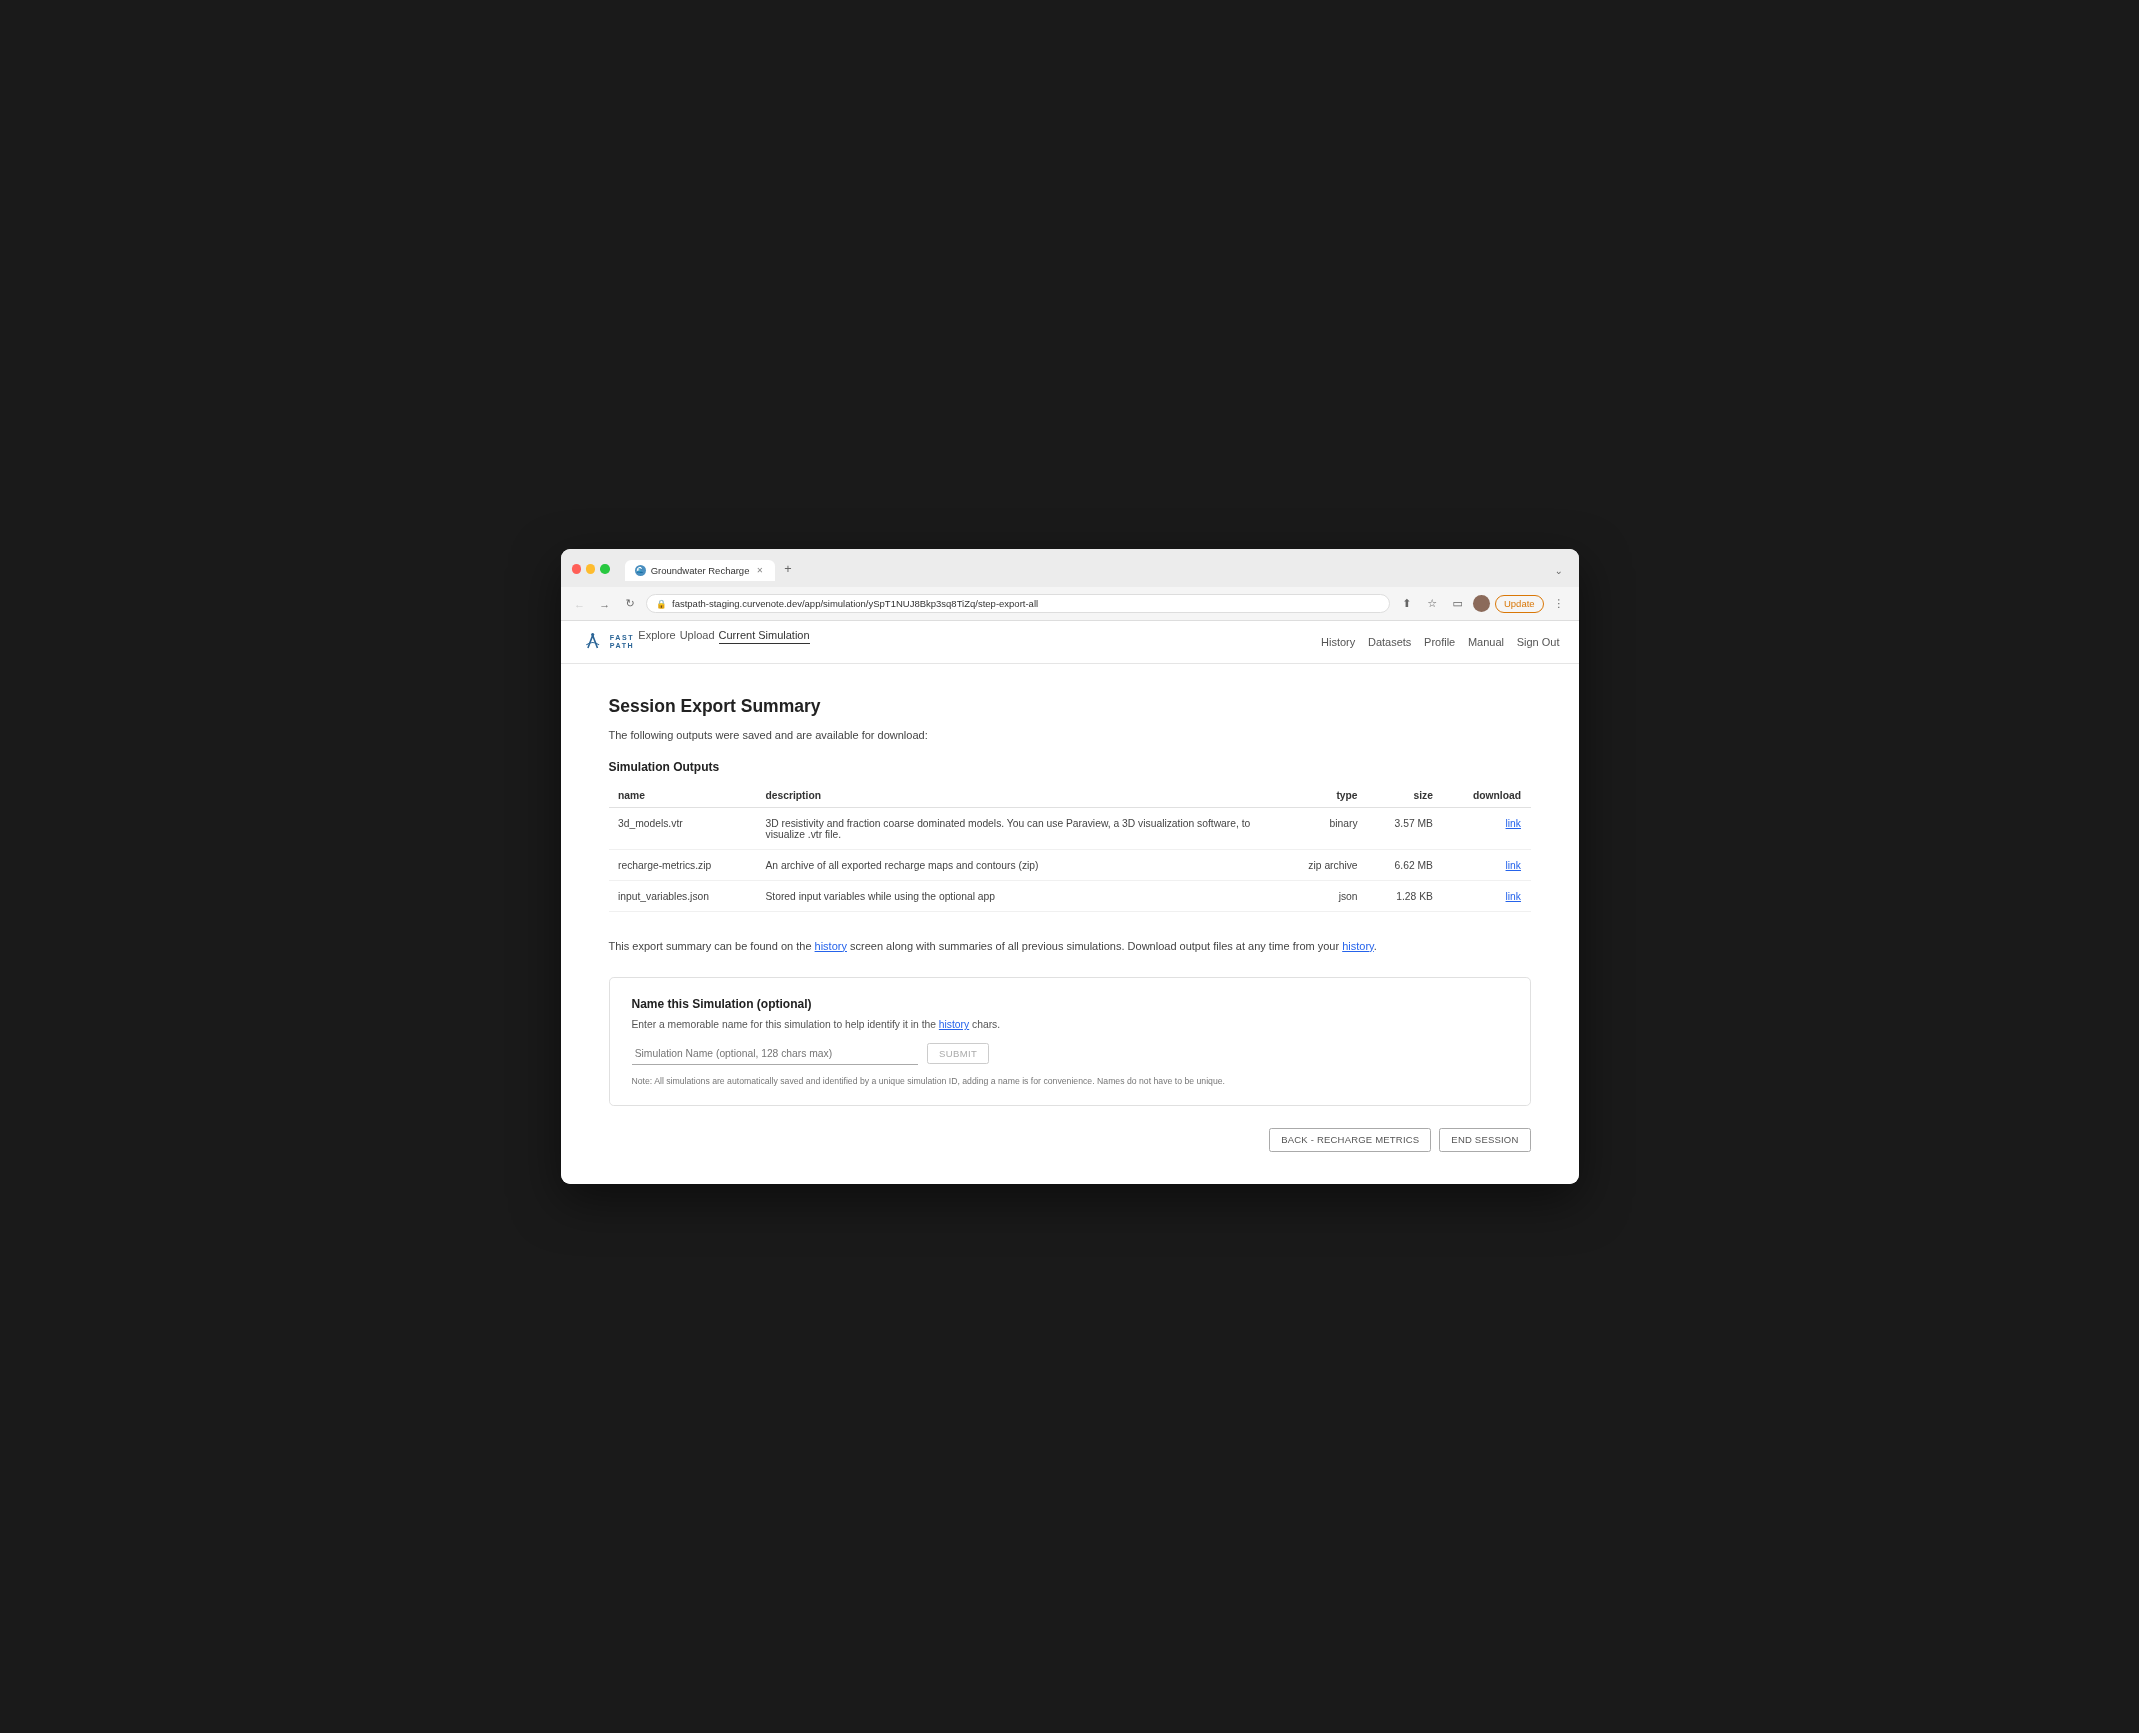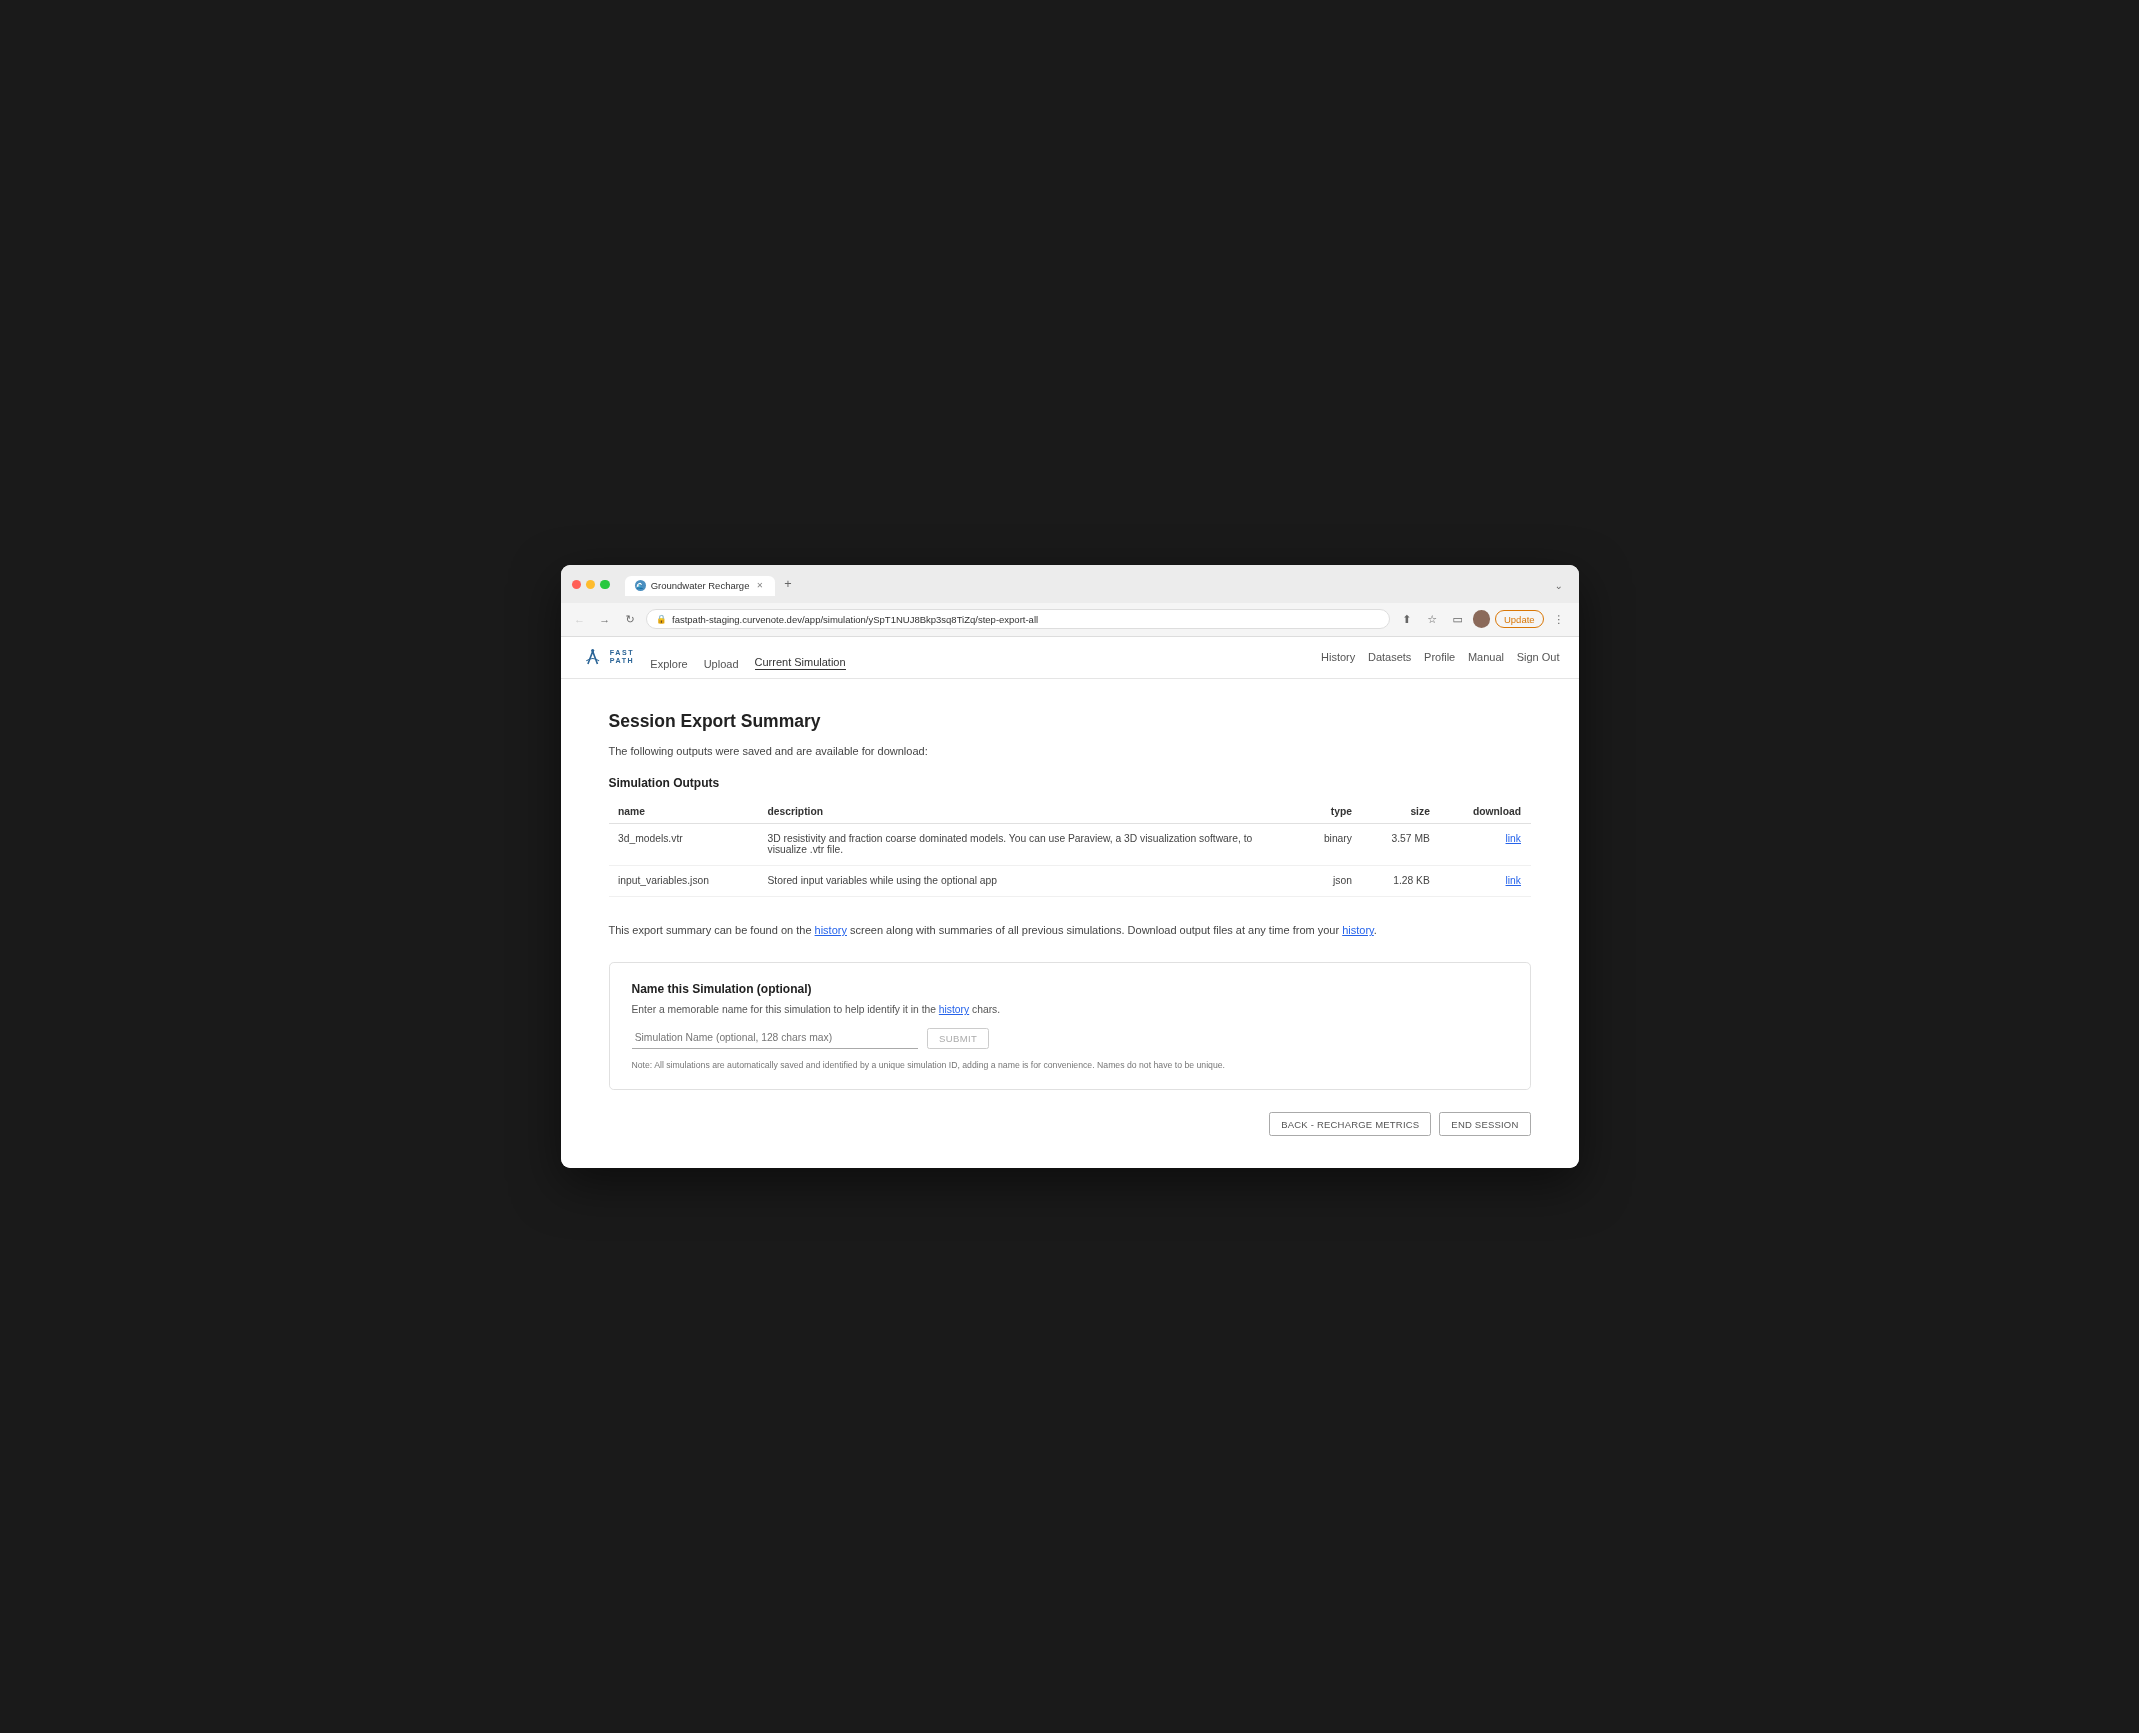--- a/index.html
+++ b/index.html
@@ -197,22 +197,22 @@
       background: #ffffff;
       border-bottom: 0.8px solid #e5e5e5;
       padding: 8px 19px;
       display: flex;
       align-items: center;
       justify-content: space-between;
     }
 
     .nav-left {
       display: flex;
-      align-items: flex-end;
-      gap: 16px;
+      align-items: flex-start;
+      gap: 4px;
     }
 
     .logo {
       display: flex;
       align-items: center;
       gap: 4.8px;
       text-decoration: none;
     }
 
     .logo-icon {
@@ -494,20 +494,27 @@
       </thead>
       <tbody id="table-body">
       <tr>
       <td style="white-space:pre-line;">3d_models.vtr</td>
       <td class="desc-cell">3D resistivity and fraction coarse dominated models. You can use Paraview, a 3D visualization software, to visualize .vtr file.</td>
       <td class="right">binary</td>
       <td class="right">3.57 MB</td>
       <td class="right link-cell"><a>link</a></td>
     </tr>
           <tr>
+      <td style="white-space:pre-line;">recharge-metrics.zip</td>
+      <td class="desc-cell">An archive of all exported recharge maps and contours (zip)</td>
+      <td class="right">zip archive</td>
+      <td class="right">6.62 MB</td>
+      <td class="right link-cell"><a>link</a></td>
+    </tr>
+          <tr>
       <td style="white-space:pre-line;">input_variables.json</td>
       <td class="desc-cell">Stored input variables while using the optional app</td>
       <td class="right">json</td>
       <td class="right">1.28 KB</td>
       <td class="right link-cell"><a>link</a></td>
     </tr>
         </tbody>
     </table>
 
     <p class="info-text">

